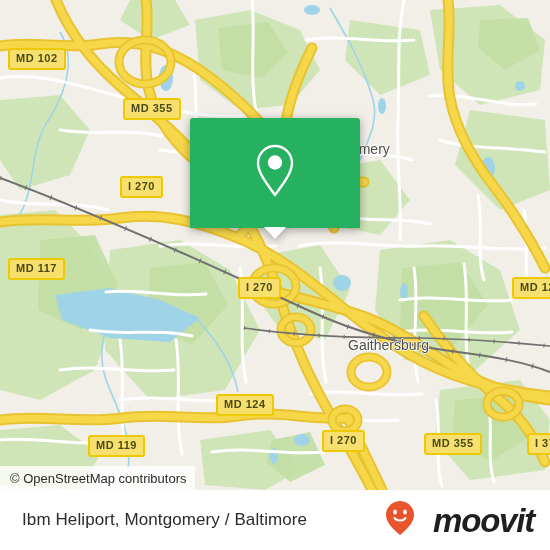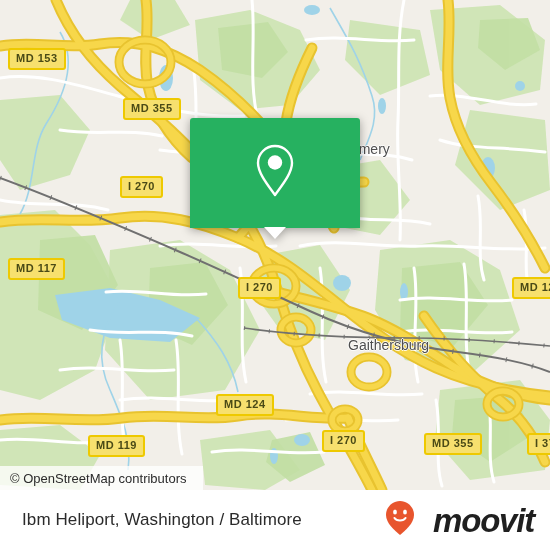--- a/index.html
+++ b/index.html
@@ -111,21 +111,21 @@
   }
 
   
   #attribution {
     position: absolute;
     left: 0;
     top: 466px;
     height: 24px;
     display: flex;
     align-items: center;
-    padding: 0 16px 0 10px;
+    padding: 0 8px 0 10px;
     background: rgba(255,255,255,.78);
     color: #2b2b2b;
     font-family: "Liberation Sans", sans-serif;
     font-size: 13px;
     white-space: nowrap;
     box-sizing: border-box;
   }
 
   
   #footer {
@@ -327,21 +327,21 @@
       <g fill="none">
         <path d="M0,178 C60,200 120,226 180,252 C226,272 268,292 312,312
                  C360,334 408,346 458,352 C496,357 524,362 550,372" stroke="#707070" stroke-width="2"></path>
         <path d="M0,178 C60,200 120,226 180,252 C226,272 268,292 312,312
                  C360,334 408,346 458,352 C496,357 524,362 550,372" stroke="#707070" stroke-width="5" stroke-dasharray="1,26"></path>
         <path d="M244,328 C300,336 356,338 410,338 C460,338 508,342 550,346" stroke="#707070" stroke-width="1.6"></path>
         <path d="M244,328 C300,336 356,338 410,338 C460,338 508,342 550,346" stroke="#707070" stroke-width="4" stroke-dasharray="1,24"></path>
       </g>
     </svg>
 
-    <div class="shield" style="left:8px;  top:48px;">MD 153</div>
+    <div class="shield" style="left:8px;  top:48px;">MD 102</div>
     <div class="shield" style="left:123px; top:98px;">MD 355</div>
     <div class="shield" style="left:120px; top:176px;">I 270</div>
     <div class="shield" style="left:8px;  top:258px;">MD 117</div>
     <div class="shield" style="left:238px; top:277px;">I 270</div>
     <div class="shield" style="left:512px; top:277px;">MD 124</div>
     <div class="shield" style="left:216px; top:394px;">MD 124</div>
     <div class="shield" style="left:88px;  top:419px;margin-top:16px;">MD 119</div>
     <div class="shield" style="left:322px; top:430px;">I 270</div>
     <div class="shield" style="left:424px; top:433px;">MD 355</div>
     <div class="shield" style="left:527px; top:433px;">I 370</div>
@@ -365,21 +365,21 @@
       <div id="popup-tail"></div>
     </div>
 
     <div id="attribution">
       <span>© OpenStreetMap contributors</span>
     </div>
   </div>
 
   <div id="footer">
 
-    <span id="footer-title">Ibm Heliport, Washington / Baltimore</span>
+    <span id="footer-title">Ibm Heliport, Montgomery / Baltimore</span>
 
     <span id="brand">
       <span>
         <svg width="30" height="36" viewBox="0 0 30 36">
           <path d="M15 1 C7.3 1 1 7.3 1 15 C1 23.2 10 31 15 35
                    C20 31 29 23.2 29 15 C29 7.3 22.7 1 15 1 Z" fill="#e8552d"></path>
           <ellipse cx="10" cy="12" rx="1.9" ry="2.6" fill="#ffffff"></ellipse>
           <ellipse cx="20" cy="12" rx="1.9" ry="2.6" fill="#ffffff"></ellipse>
           <path d="M9.5 18 C11.5 21.3 18.5 21.3 20.5 18" stroke="#ffffff" stroke-width="2.1" fill="none" stroke-linecap="round"></path>
         </svg>

